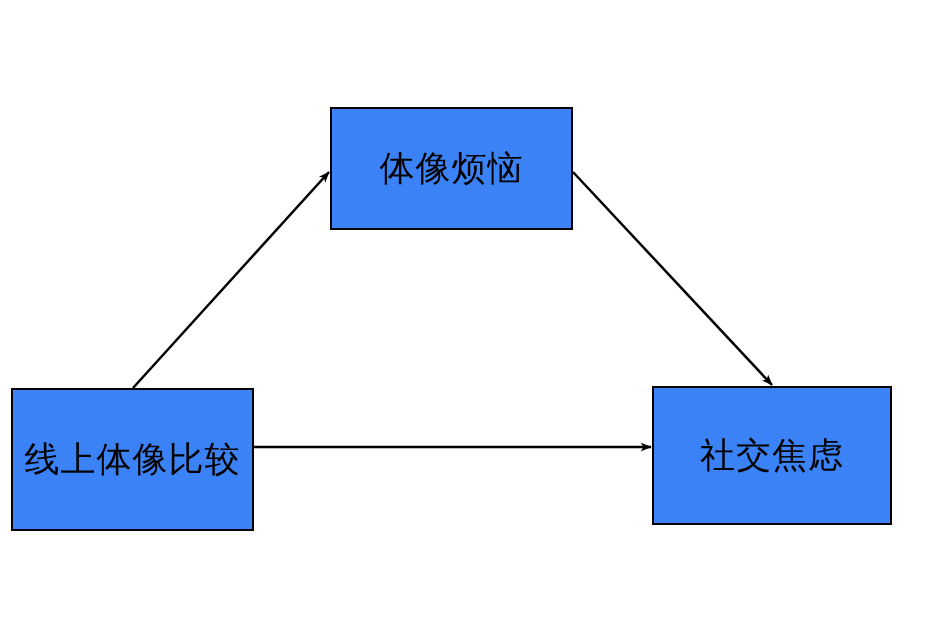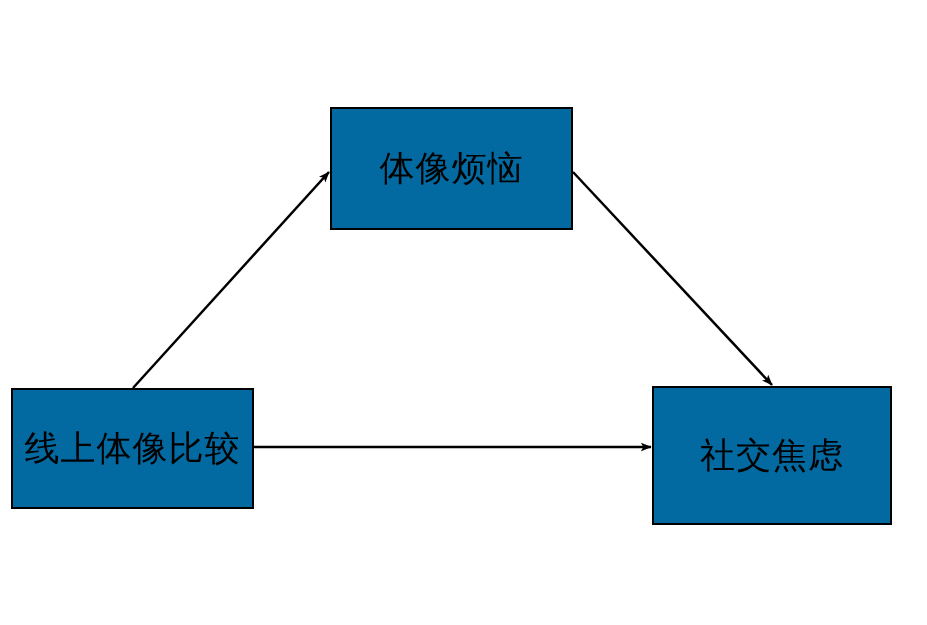--- a/index.html
+++ b/index.html
@@ -12,39 +12,39 @@
     width: 927px;
     height: 625px;
     background: #ffffff;
     overflow: hidden;
     font-family: "DejaVu Sans", "Liberation Sans", sans-serif;
   }
   .node-box {
     position: absolute;
     box-sizing: border-box;
     border: 2.5px solid #000000;
-    background: #0369a1;
+    background: #3b82f6;
     display: flex;
     align-items: center;
     justify-content: center;
     z-index: 2;
   }
   .node-label {
     font-size: 35px;
     line-height: 1;
     color: #000000;
     letter-spacing: 1px;
     white-space: nowrap;
     user-select: none;
   }
   #node-online-comparison {
     left: 11px;
     top: 388px;
     width: 243px;
-    height: 121px;
+    height: 143px;
   }
   #node-body-image-distress {
     left: 330px;
     top: 107px;
     width: 243px;
     height: 123px;
   }
   #node-social-anxiety {
     left: 652px;
     top: 386px;

